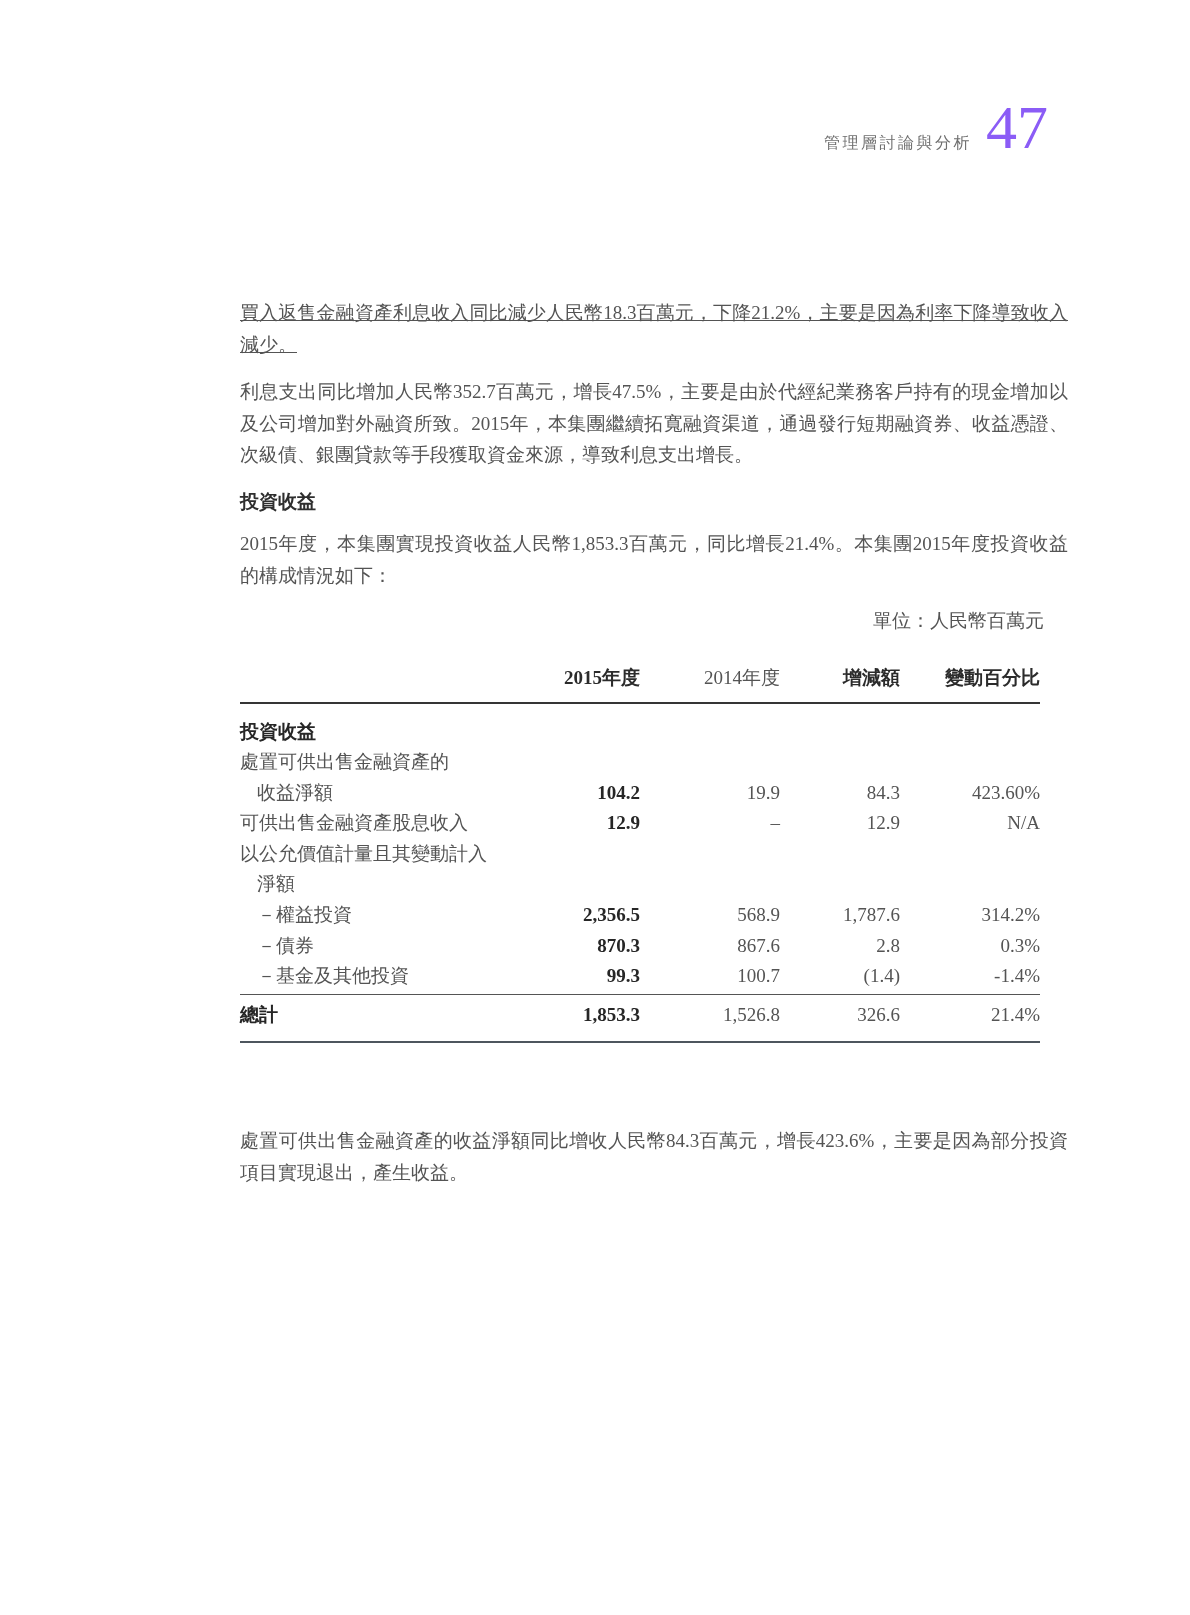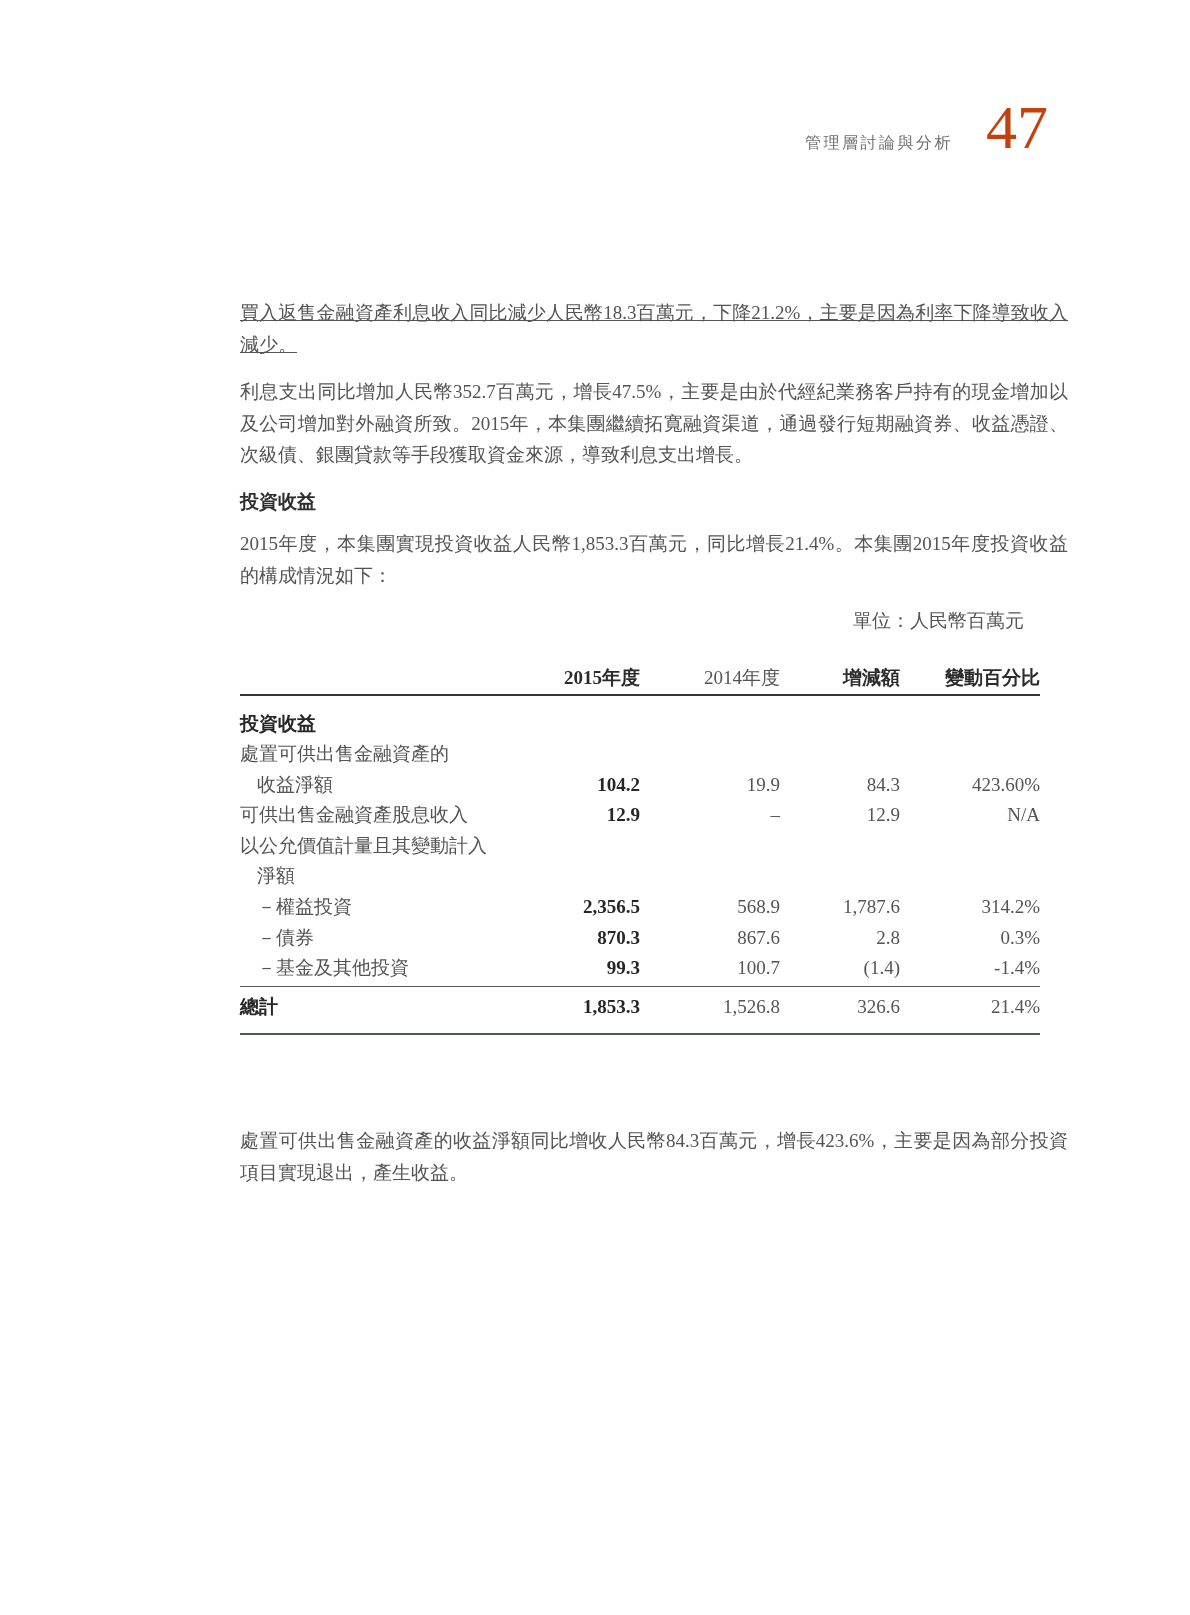--- a/index.html
+++ b/index.html
@@ -9,68 +9,68 @@
     position: relative;
     font-family: "Liberation Serif", "DejaVu Serif", serif;
     color: #545454;
     overflow: hidden;
   }
   .page { position: absolute; inset: 0; background: #ffffff; }
 
   
   .running-head {
     position: absolute; top: 96px; right: 142px;
-    display: flex; align-items: baseline; gap: 33px;
+    display: flex; align-items: baseline; gap: 14px;
   }
   .chapter-title {
     font-size: 16px; color: #6e6e6e; letter-spacing: 2.5px;
   }
   .page-number {
-    font-size: 62px; line-height: 1; color: #c2410c; font-weight: 400;
+    font-size: 62px; line-height: 1; color: #8b5cf6; font-weight: 400;
   }
 
   
   .para {
     position: absolute; left: 240px; width: 828px;
     font-size: 19px; line-height: 31.5px;
     text-align: justify; color: #545454;
   }
   #para-1 { top: 297px; text-decoration: underline; }
   #para-2 { top: 376px; }
   #para-4 { top: 1109px; margin-top: 16px; }
 
   .section-heading {
     position: absolute; left: 240px; top: 486px;
     font-size: 19px; line-height: 31.5px;
     font-weight: bold; color: #2e2e2e;
   }
   #para-3 { top: 528px; }
 
   .unit-note {
-    position: absolute; left: 224px; top: 605px; width: 800px;
+    position: absolute; left: 244px; top: 605px; width: 800px;
     font-size: 19px; line-height: 31.5px;
     text-align: right; color: #545454;
   }
 
   
   .inv-table { position: absolute; left: 240px; top: 662px; width: 800px; }
   .trow {
     display: grid;
     grid-template-columns: 300px 100px 140px 120px 140px;
     font-size: 19px; line-height: 30.6px;
   }
   .cell { white-space: nowrap; }
   .cell.num { text-align: right; }
   .cell.bold, .label.bold { font-weight: bold; color: #262626; }
   .label.ind { padding-left: 17px; }
 
   .thead-row {
     line-height: 31.5px;
     border-bottom: 2.5px solid #353535;
-    padding-bottom: 0px;
+    padding-bottom: 8px;
   }
   .thead-row .cell.num { color: #545454; }
   .thead-row .cell.hbold { font-weight: bold; color: #2b2b2b; }
 
   .tbody-rows { padding-top: 13px; padding-bottom: 2px; }
 
   .total-row {
     border-top: 1.5px solid #555555;
     border-bottom: 2.5px solid #4d565e;
     padding-top: 6px; padding-bottom: 12px;

